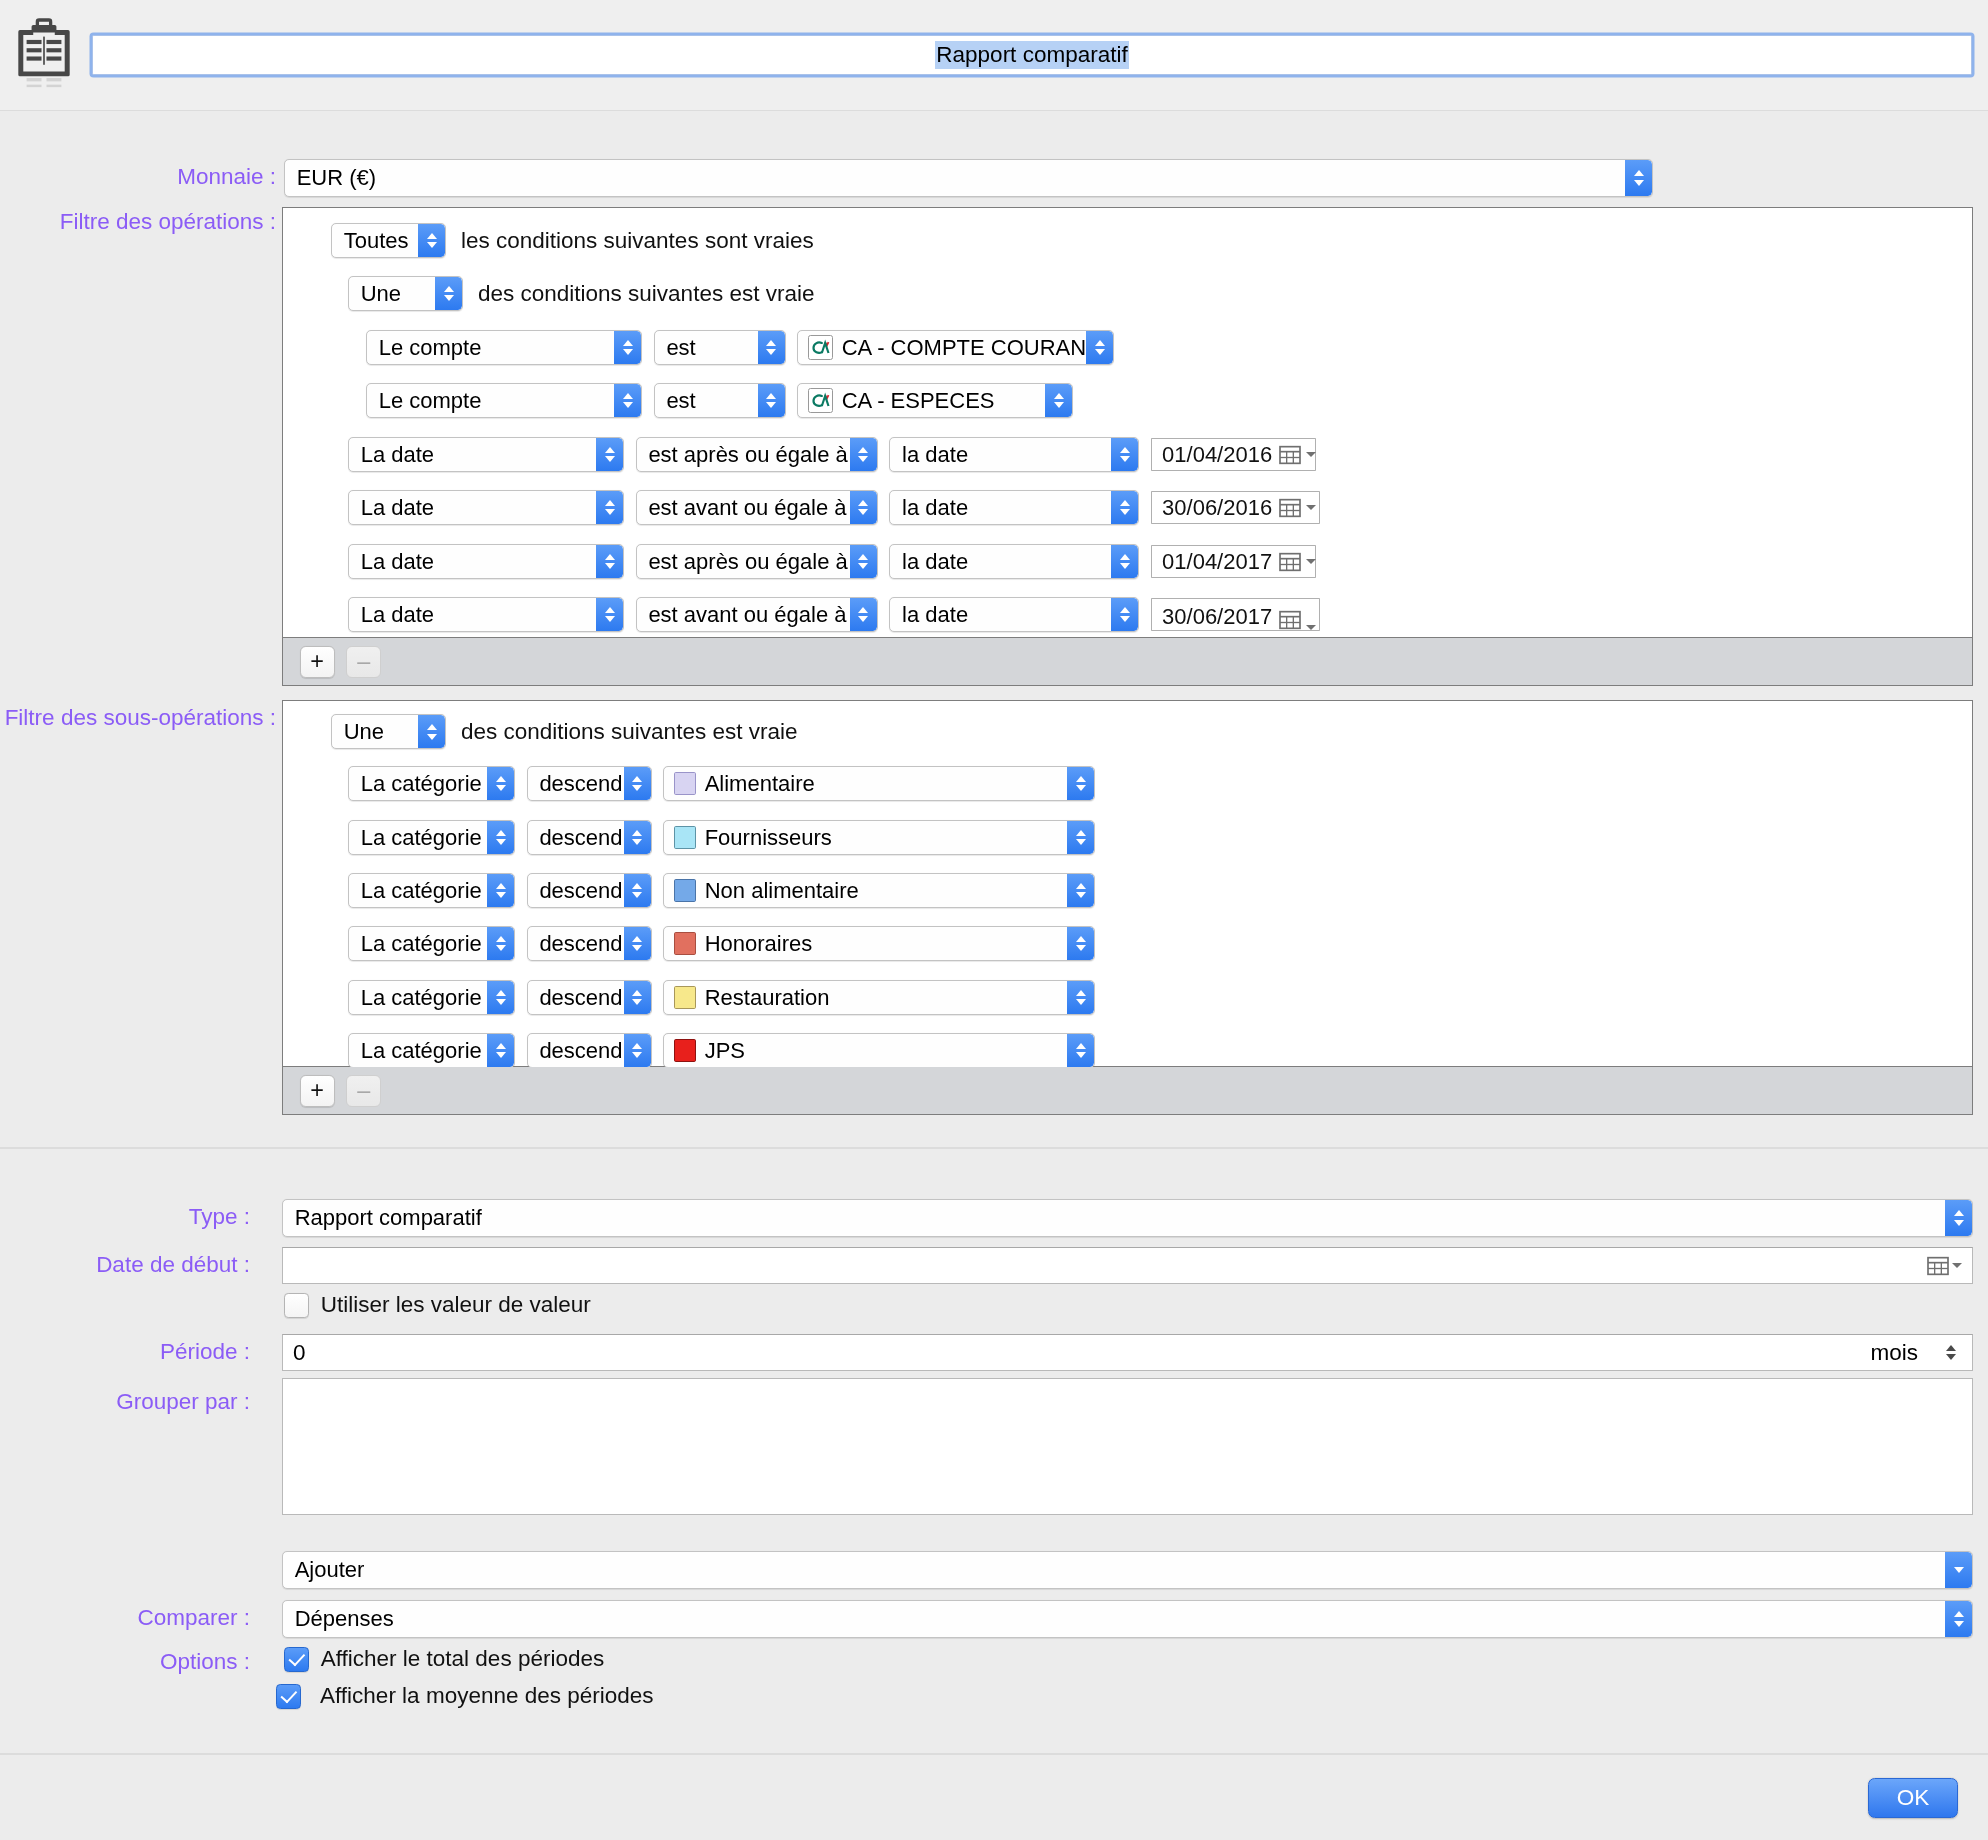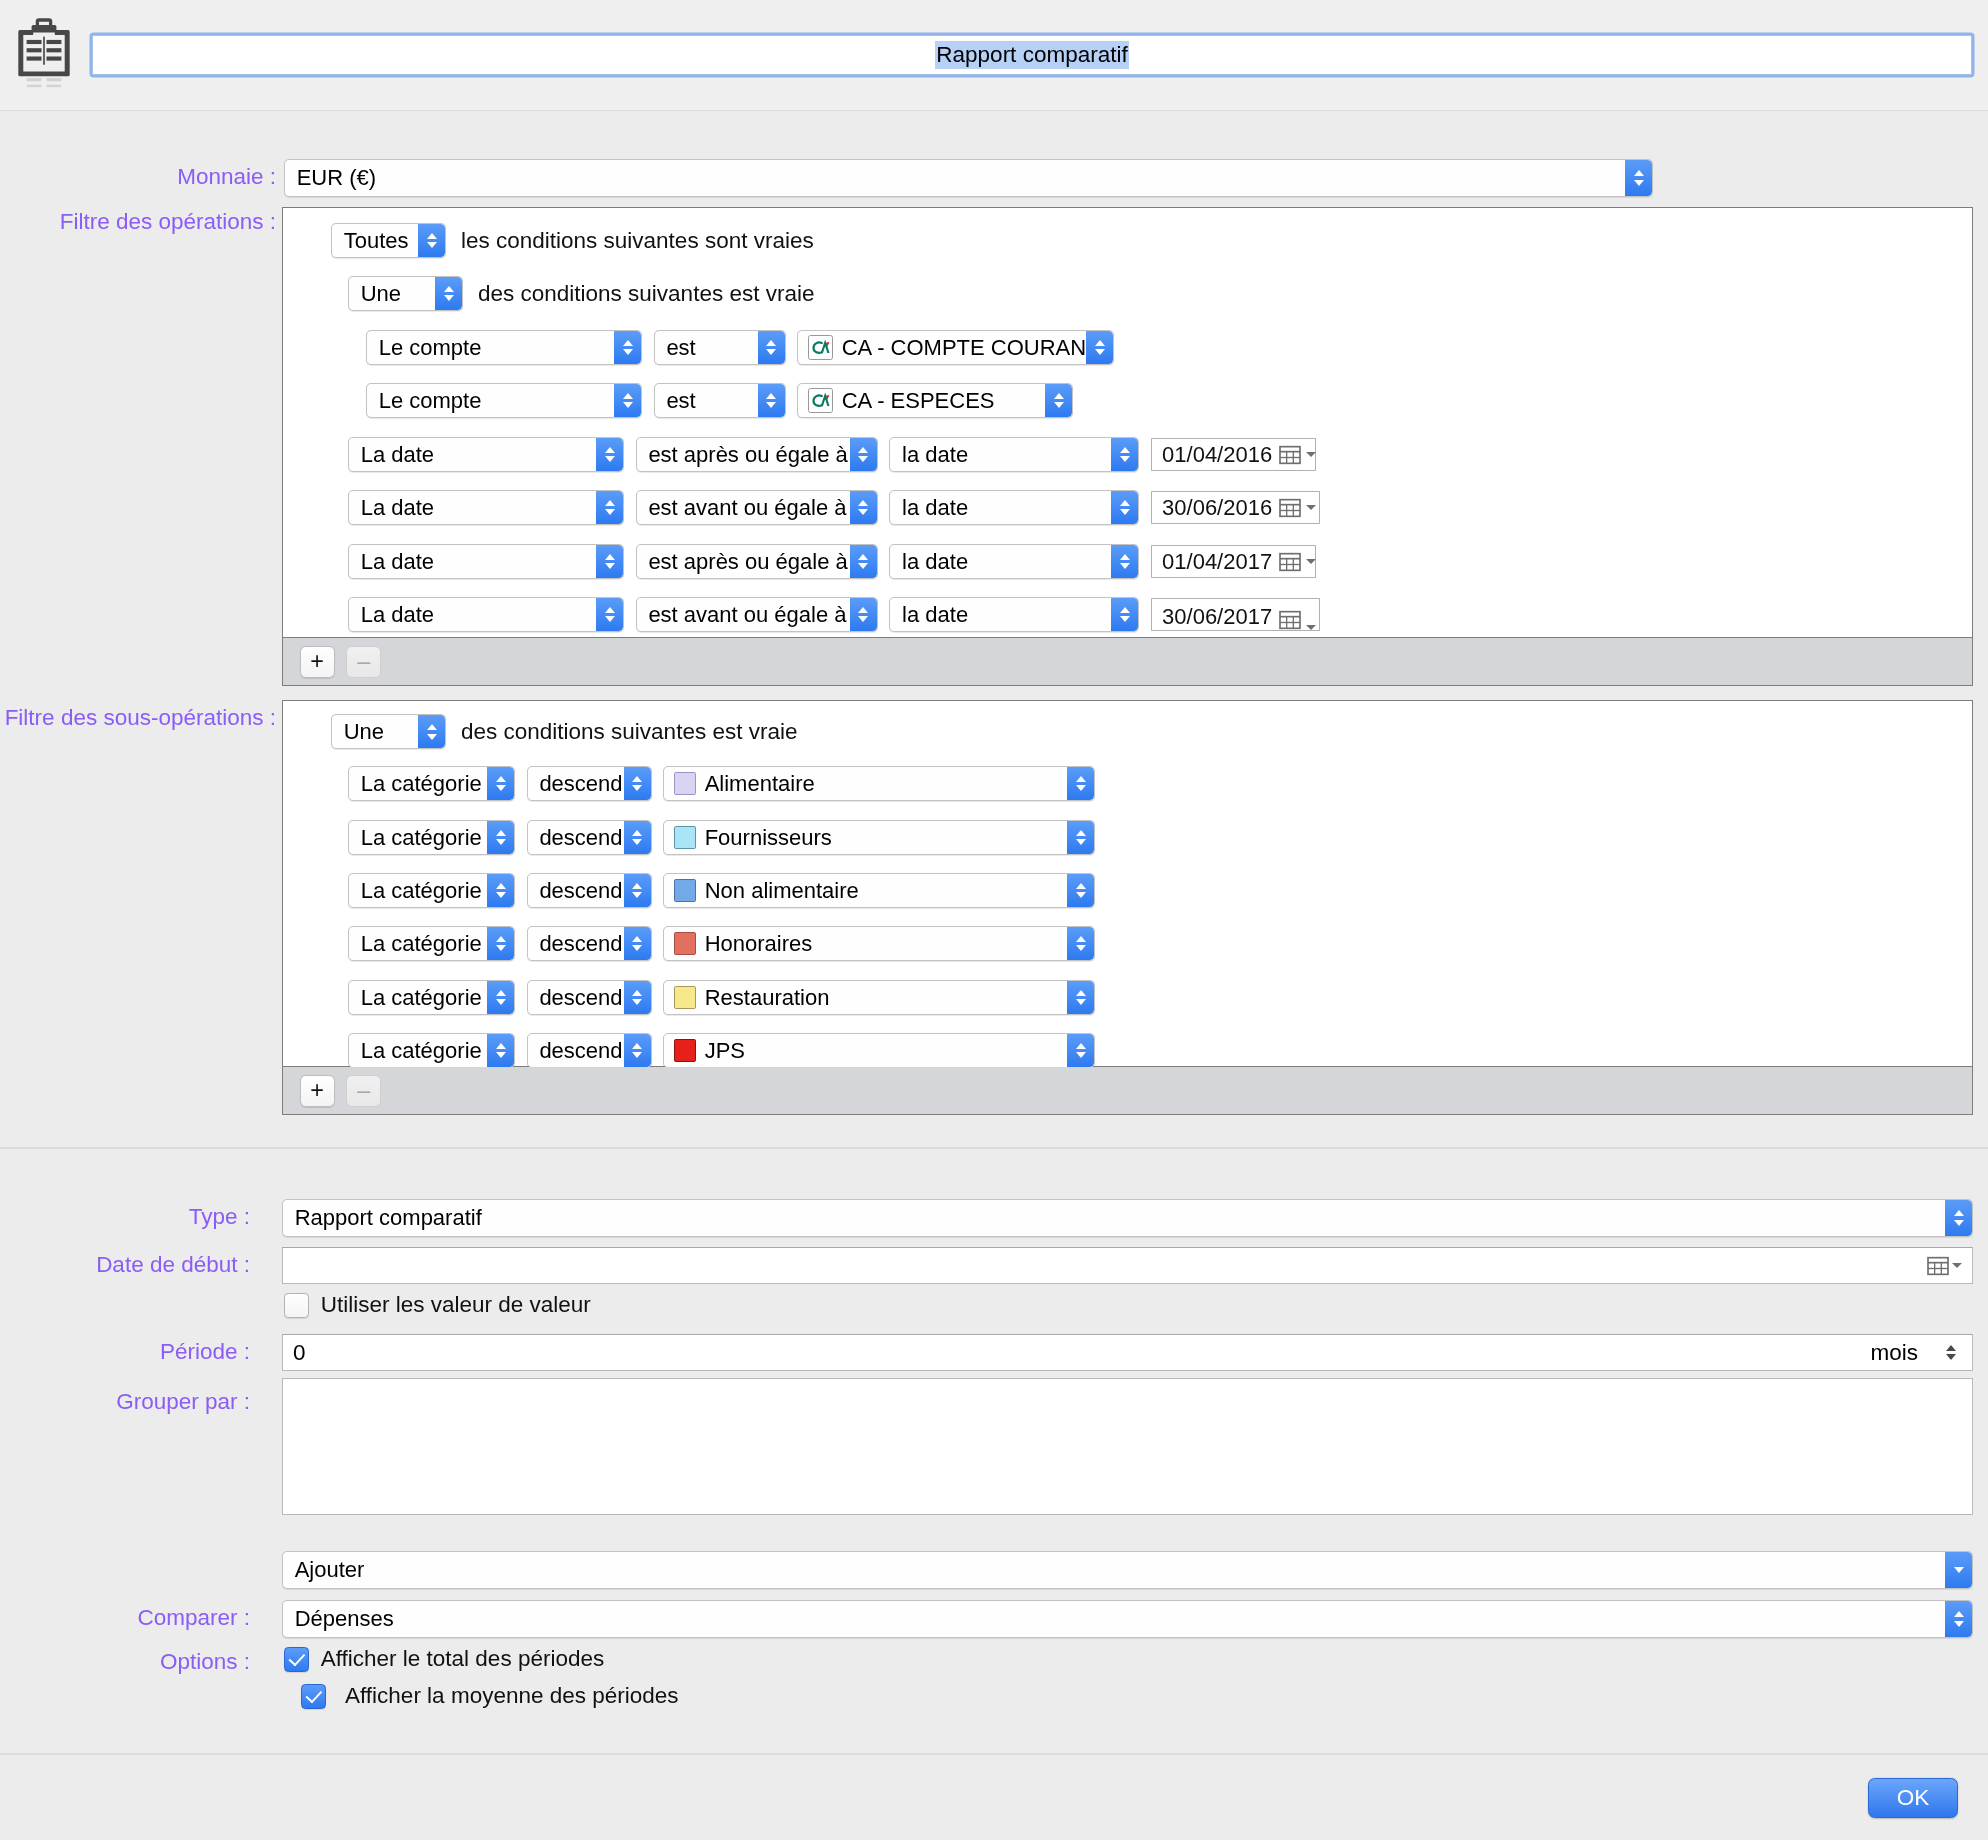--- a/index.html
+++ b/index.html
@@ -727,20 +727,20 @@
       <i class="chev up"></i>
       <i class="chev down"></i>
     </span>
 </div>
 
 <div class="row-label" style="left:0;top:1649px;width:250px;">Options :</div>
 <div class="cb-row" style="left:284px;top:1646px;">
   <span class="cb checked"></span>
   <span>Afficher le total des périodes</span>
 </div>
-<div class="cb-row" style="left:301px;top:1683px;gap:19px;">
+<div class="cb-row" style="left:276px;top:1683px;gap:19px;">
   <span class="cb checked"></span>
   <span>Afficher la moyenne des périodes</span>
 </div>
 
 <div class="hsep" style="top:1753px;"></div>
 <div class="ok-btn" style="left:1868px;top:1778px;">OK</div>
 
 
 </body></html>

